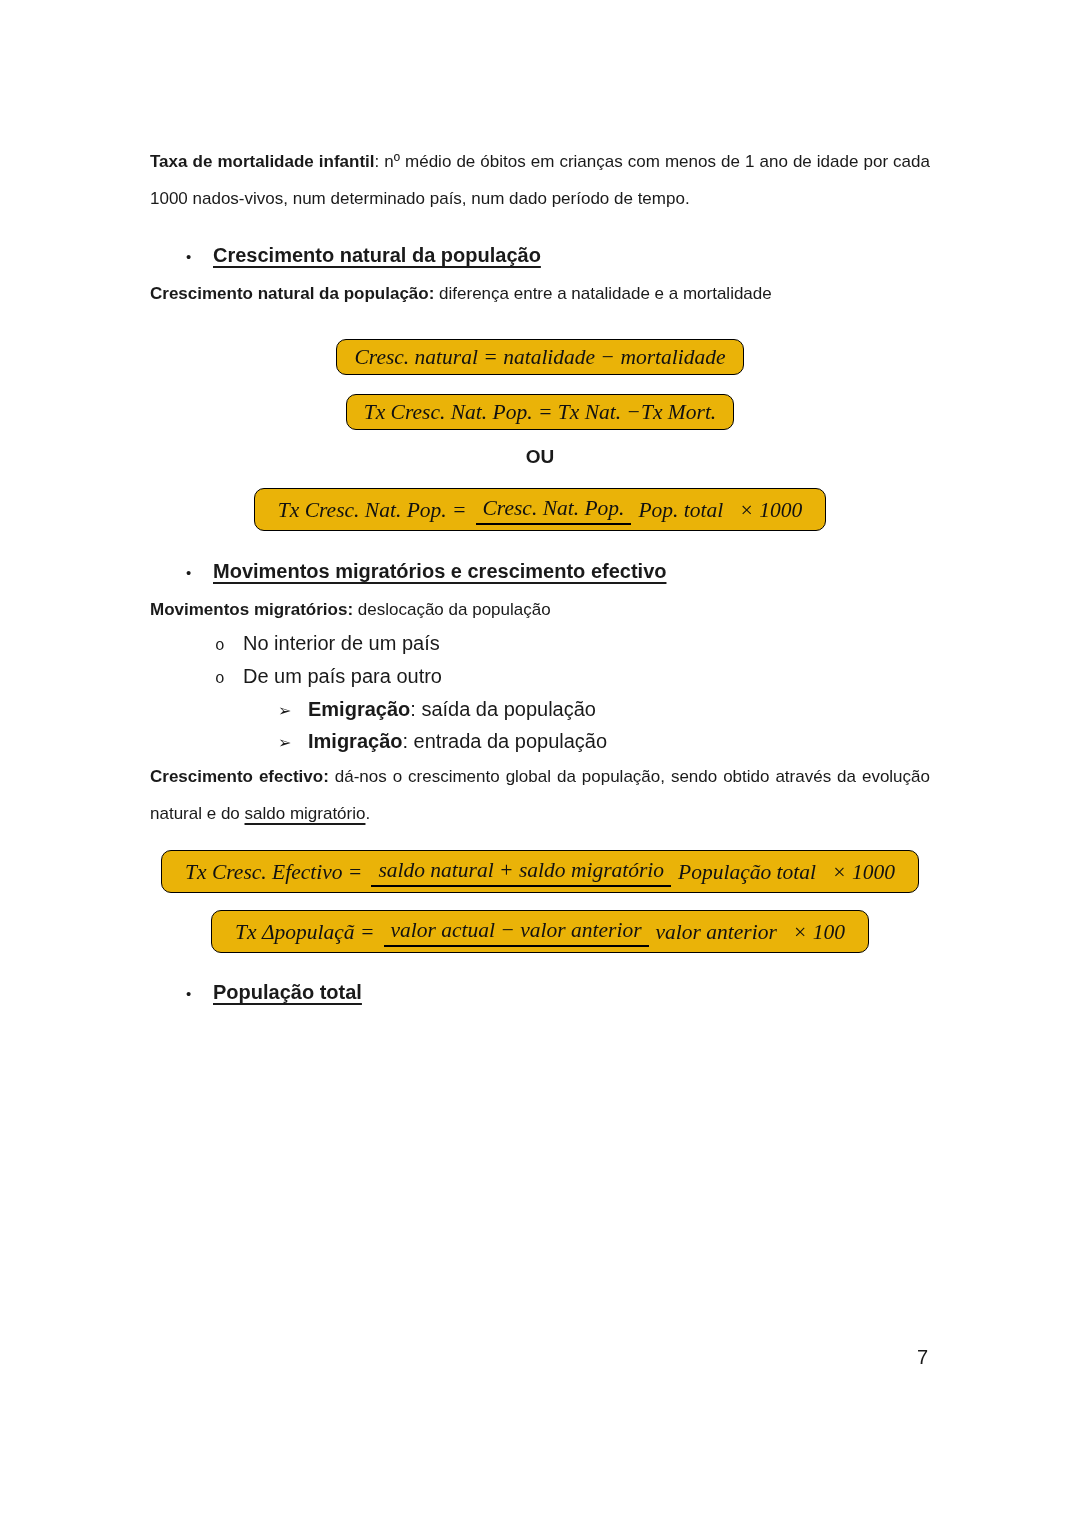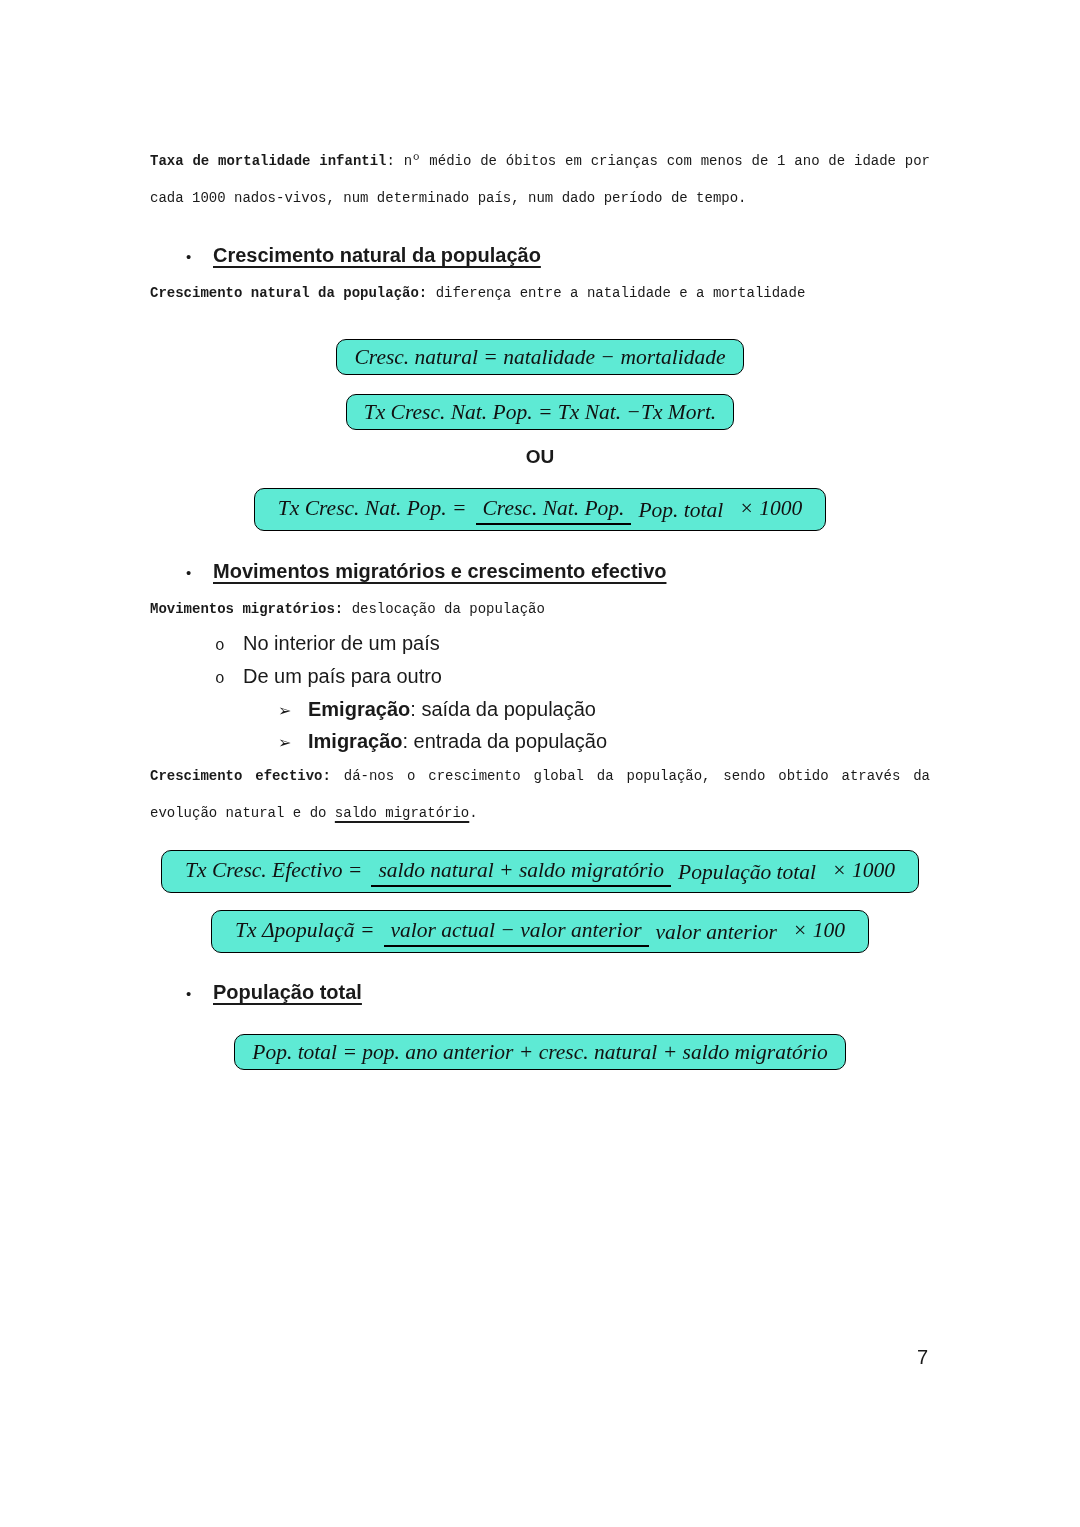--- a/index.html
+++ b/index.html
@@ -7,21 +7,21 @@
     position: relative;
     width: 1080px;
     height: 1527px;
     background: #ffffff;
     font-family: "Liberation Sans", sans-serif;
     color: #1a1a1a;
     overflow: hidden;
   }
   .content { padding: 143px 150px 0 150px; }
 
-  p.body { font-size: 14px; line-height: 37px; margin: 0; font-family: Liberation Mono, monospace; }
+  p.body { font-size: 17px; line-height: 37px; margin: 0; }
   .justify { text-align: justify; }
   .b { font-weight: bold; }
   .u { text-decoration: underline; text-decoration-thickness: 1.5px; text-underline-offset: 4px; }
 
   
   .bullet-row { display: flex; align-items: baseline; padding-left: 36px; font-size: 20px; line-height: 37px; }
   .bullet-row .marker { width: 27px; flex: 0 0 27px; font-size: 15px; }
   .mt-b1 { margin-top: 20px; }
   .mt-b2 { margin-top: 22px; }
   .mt-b3 { margin-top: 21px; }
@@ -35,26 +35,26 @@
   .l2-row { display: flex; align-items: baseline; padding-left: 65px; font-size: 20px; line-height: 30px; }
   .l2-row .marker { width: 28px; flex: 0 0 28px; font-size: 16px; font-family: "Liberation Mono", monospace; }
   
   .l3-row { display: flex; align-items: baseline; padding-left: 128px; font-size: 20px; line-height: 30px; }
   .l3-row .marker { width: 30px; flex: 0 0 30px; font-size: 16px; }
 
   
   .box-row { text-align: center; }
   .fbox {
     display: inline-flex;
-    align-items: flex-start;
+    align-items: center;
     gap: 9px;
     border: 1.6px solid #000000;
     border-radius: 10px;
     padding: 3px 17px;
-    background: #5eead4;
+    background: #eab308;
     font-family: "Liberation Serif", "DejaVu Serif", serif;
     font-style: italic;
     font-size: 21.5px;
     line-height: 28px;
     color: #111111;
   }
   .fbox.tall { padding: 5px 23px; font-family: Liberation Serif, serif; }
   .frac { display: inline-flex; align-items: center; }
   .frac .num { border-bottom: 2px solid #000; padding: 0 7px 1px 7px; }
   .frac .den { padding: 1px 7px 0 7px; }
@@ -174,22 +174,17 @@
         <span>× 100</span>
       </div>
     </div>
 
     <div class="bullet-row mt-b3">
       <span class="marker">•</span>
       <span class="b u">População total</span>
     </div>
 
 
-    <div class="box-row mt-f7">
-      <div class="fbox">
-        <span>Pop. total = pop. ano anterior + cresc. natural + saldo migratório</span>
-      </div>
-    </div>
 
   </div>
 
   <div class="page-number">7</div>
 </div>
 
 </body></html>

